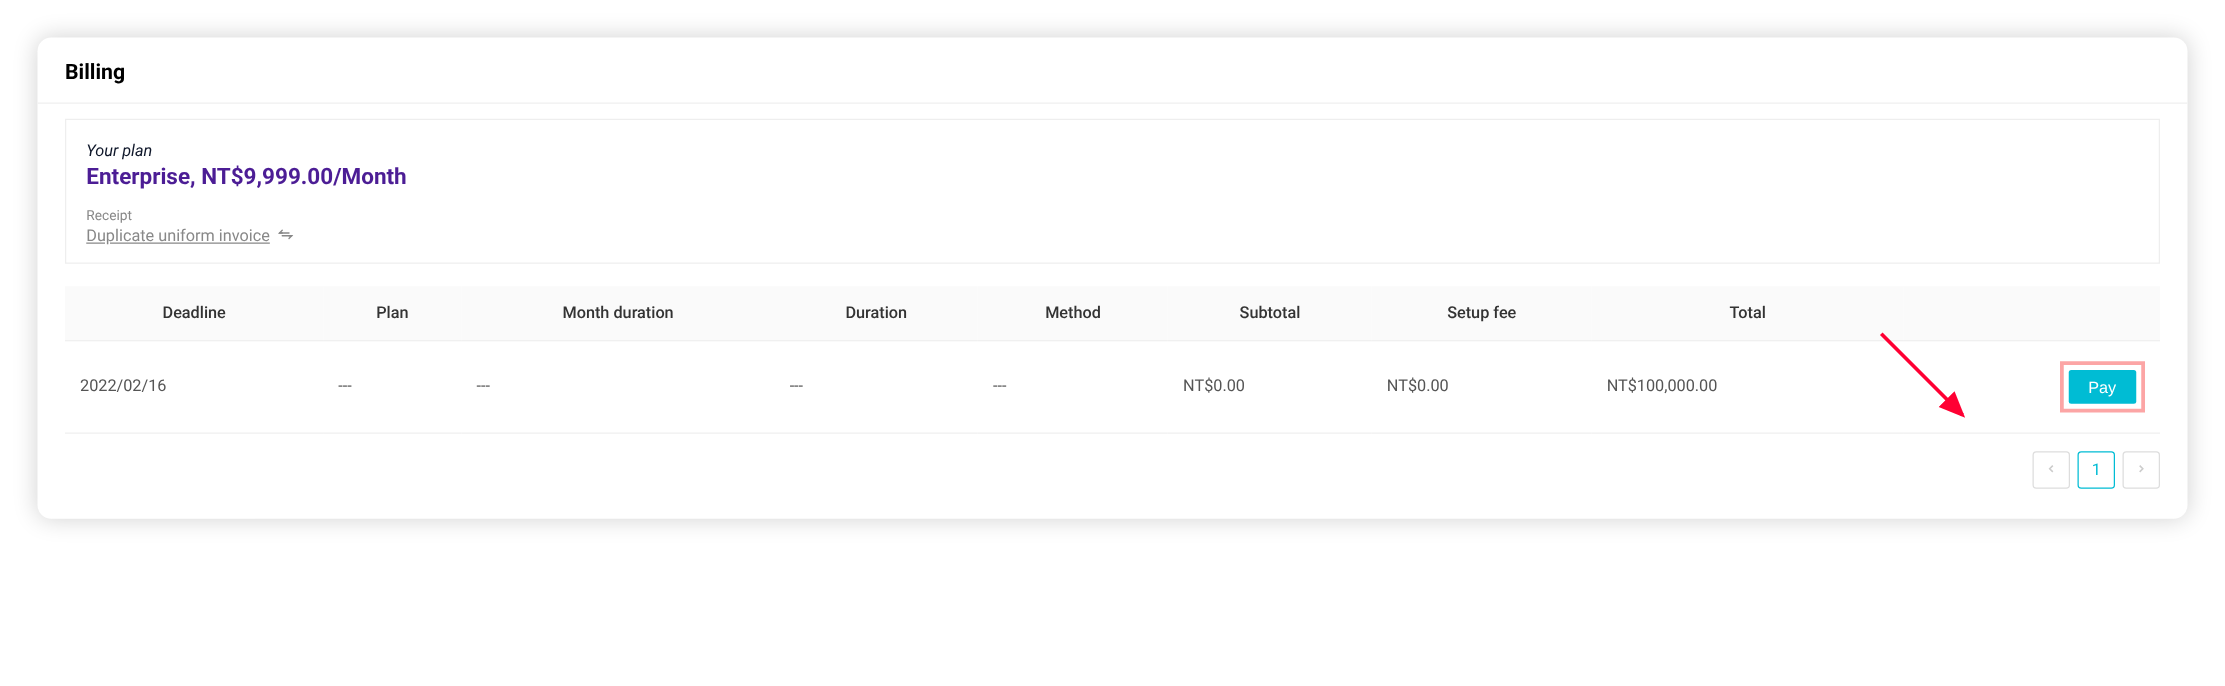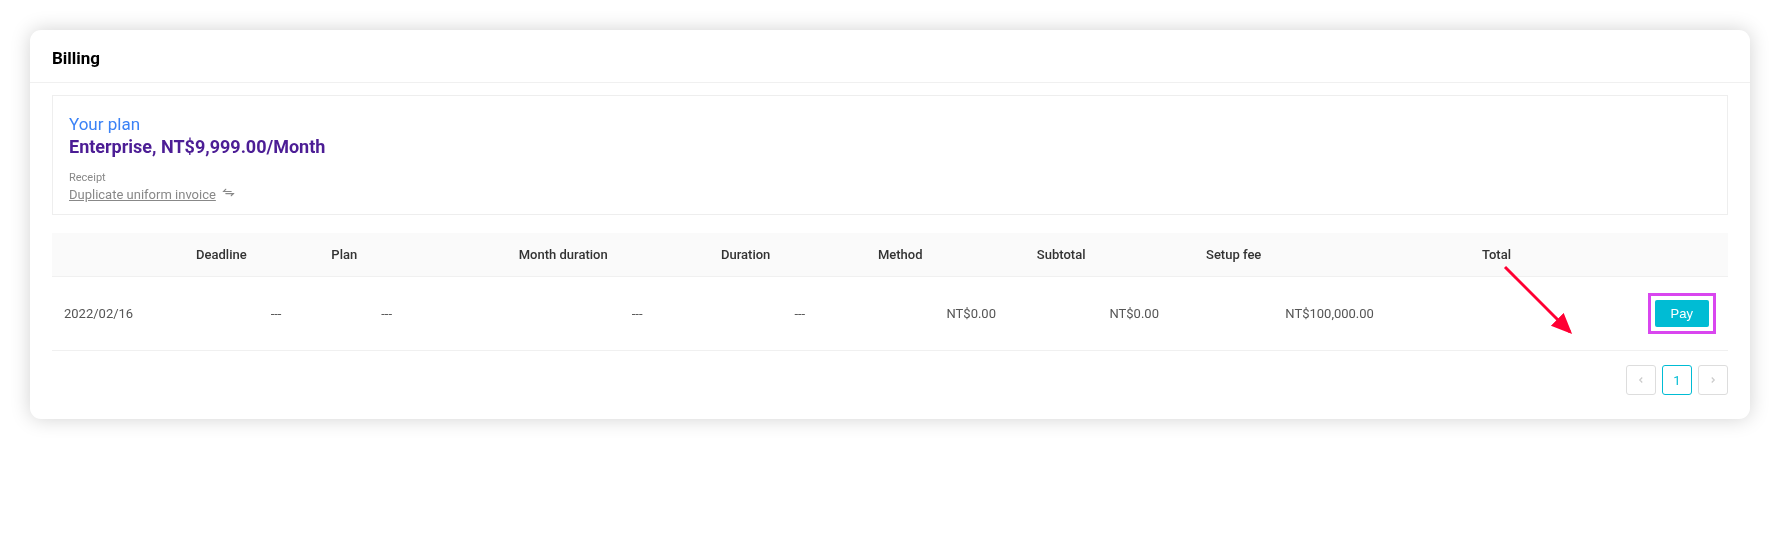--- a/index.html
+++ b/index.html
@@ -29,23 +29,24 @@
       font-weight: 700;
       color: #000;
     }
     .plan-section {
       margin: 12px 22px 0;
       background: #fff;
       border: 1px solid #eee;
       padding: 18px 16px 12px;
     }
     .plan-label {
-      font-size: 17px;
-      color: #3b82f6;
+      font-size: 13px;
+      color: #0f172a;
       margin-bottom: 2px;
+      font-style: italic;
     }
     .plan-value {
       font-size: 18px;
       font-weight: 700;
       color: #4c1d95;
       margin-bottom: 14px;
     }
     .receipt-label {
       font-size: 11px;
       color: #888;
@@ -64,21 +65,21 @@
     }
     table {
       width: 100%;
       border-collapse: collapse;
       font-size: 13px;
     }
     thead {
       background: #fafafa;
     }
     th {
-      text-align: right;
+      text-align: center;
       padding: 14px 12px;
       font-weight: 500;
       color: #333;
       border-bottom: 1px solid #f0f0f0;
     }
     td {
       padding: 16px 12px;
       color: #555;
       border-bottom: 1px solid #f0f0f0;
     }
@@ -91,21 +92,21 @@
     .pay-button {
       background: #00bcd4;
       color: #fff;
       border: none;
       padding: 6px 16px;
       font-size: 13px;
       cursor: pointer;
       border-radius: 2px;
     }
     .highlight-box {
-      border: 3px solid #d946ef;
+      border: 3px solid #fca5a5;
       padding: 4px;
       display: inline-block;
       position: relative;
     }
     .arrow {
       position: absolute;
       top: 232px;
       right: 160px;
       pointer-events: none;
     }

